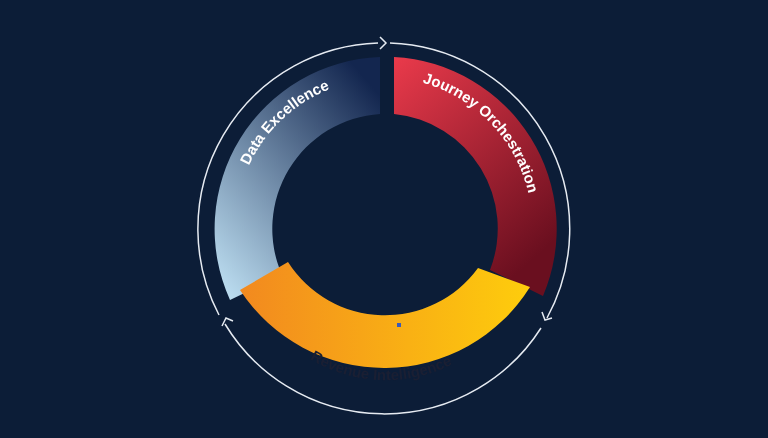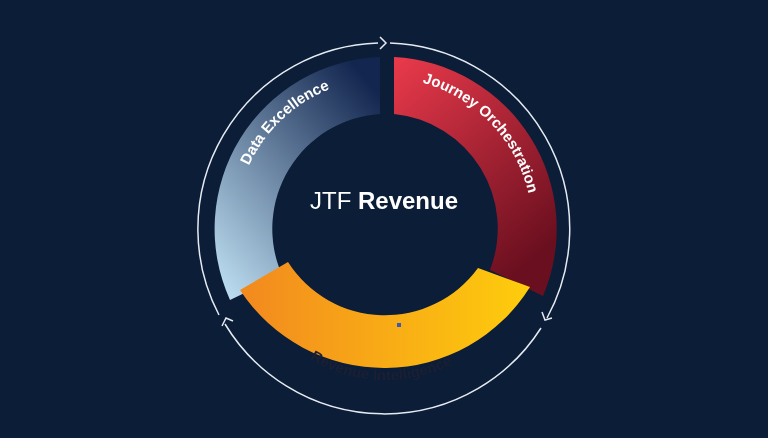--- a/index.html
+++ b/index.html
@@ -56,15 +56,14 @@
     <textPath href="#pJourney" startOffset="50%" text-anchor="middle">Journey Orchestration</textPath>
   </text>
   <text class="seglabel" fill="#1a1f33">
     <textPath href="#pRev" startOffset="50%" text-anchor="middle">Revenue Intelligence</textPath>
   </text>
 
   <rect x="397" y="323" width="4" height="4" fill="#3a5ab8"></rect>
 </svg>
 
 <div class="title">
-  <div><span class="l">JTF </span><b>Revenue</b></div>
 </div>
 </div>
 
 </body></html>

